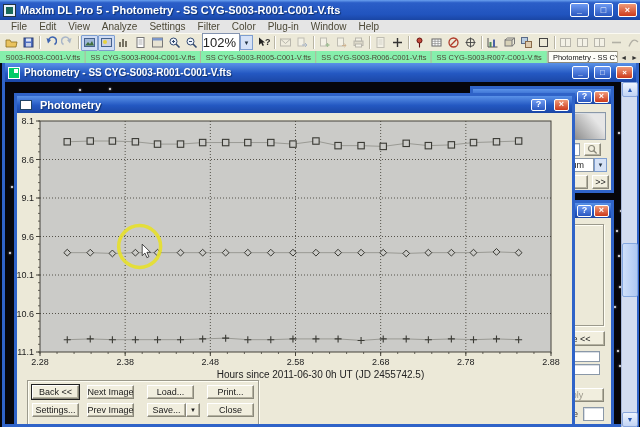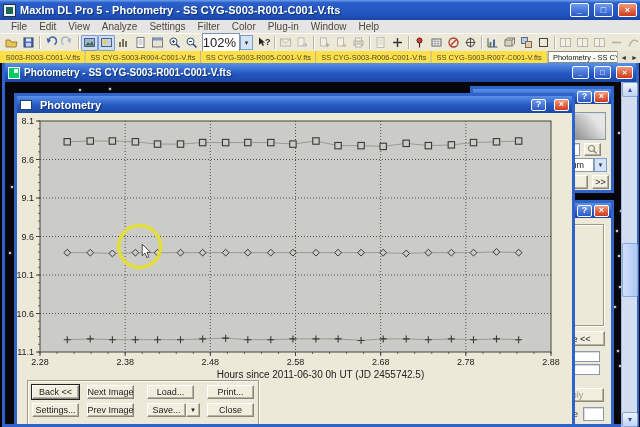--- a/index.html
+++ b/index.html
@@ -27,21 +27,21 @@
  display:flex;align-items:center;padding-left:3px}
 .tbi{width:17px;height:16px;display:flex;align-items:center;justify-content:center;border:1px solid transparent;border-radius:1px;flex:0 0 auto}
 .tbi.pressed{background:#cfdcf4;border-color:#7e9ed0}
 .tbi.disabled{opacity:.38}
 .tbsep{width:1px;height:13px;background:#b9b5a4;box-shadow:1px 0 0 #fff;margin:0 2px;flex:0 0 auto}
 .zoombox{display:flex;align-items:center;margin:0 2px;flex:0 0 auto}
 .zoombox .zval{width:38px;height:20px;background:#fff;border:1px solid #8494b0;font-size:13px;display:flex;align-items:center;
  justify-content:flex-end;padding:0 3px;color:#222}
 .zoombox .zarr{width:13px;height:15px;background:#d6e2f6;border:1px solid #7e9ed0;font-size:6px;display:flex;align-items:center;justify-content:center;color:#234}
 
-.tabrow{position:absolute;left:0;top:51px;width:640px;height:12px;background:#fde047;overflow:hidden;font-size:8px;color:#4c4836}
+.tabrow{position:absolute;left:0;top:51px;width:640px;height:12px;background:#86efac;overflow:hidden;font-size:8px;color:#4c4836}
 .tabstrip{display:flex;align-items:center;height:12px;transform:scaleX(.93);transform-origin:0 50%;white-space:nowrap;padding-left:1px}
 .tab{padding:0 5px;height:12px;display:flex;align-items:center;border-right:1px solid #b5b19e}
 .tab.active{background:#fdfdf8;border:1px solid #8a887a;color:#111}
 .tabscroll{position:absolute;right:0;top:0;height:12px;display:flex;align-items:center;background:#e7e3d2;border-left:1px solid #b5b19e;padding:0 2px;gap:4px}
 .tabscroll span{font-size:7px;color:#333}
 
 
 .imgwin{position:absolute;left:2px;top:63px;width:637px;height:364px;background:#06060b;border:3px solid #2f63c8;border-top:0;overflow:hidden}
 .ititle{height:19px;background:linear-gradient(180deg,#5a92e8 0%,#2458c2 55%,#1b47a6 100%);display:flex;align-items:center;gap:4px;
  padding:0 3px;color:#fff;font-weight:bold;font-size:10px}

